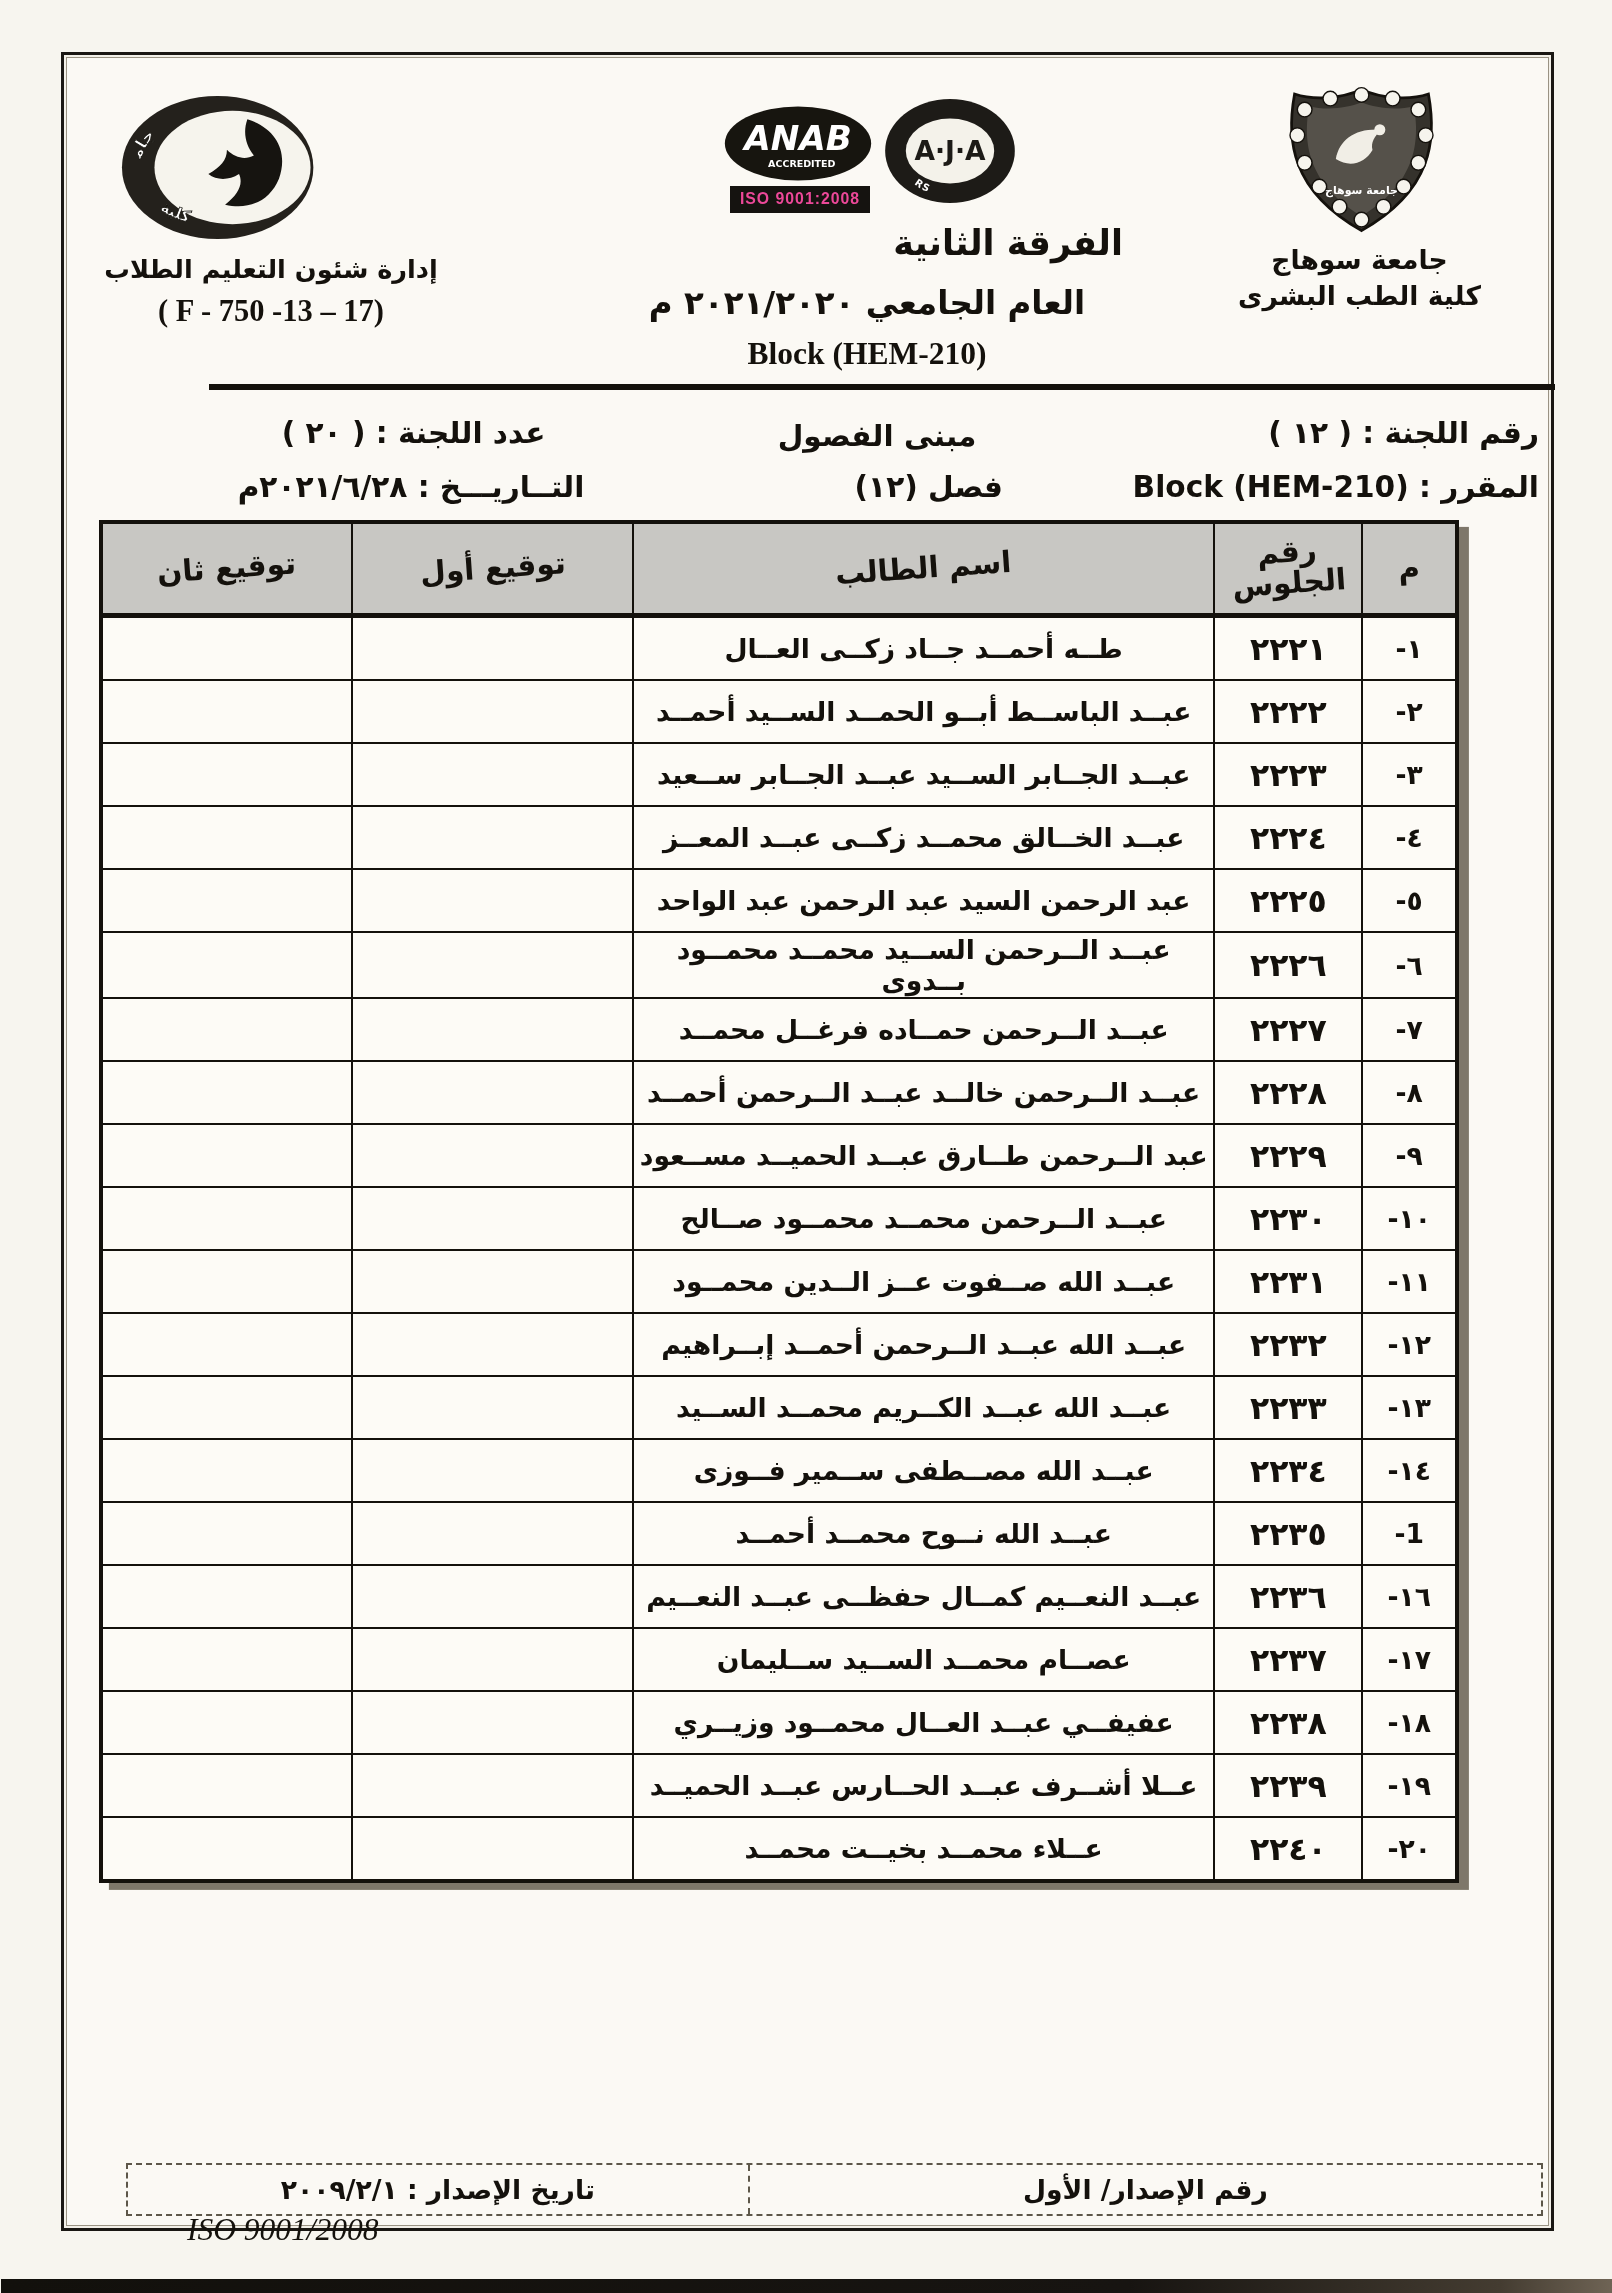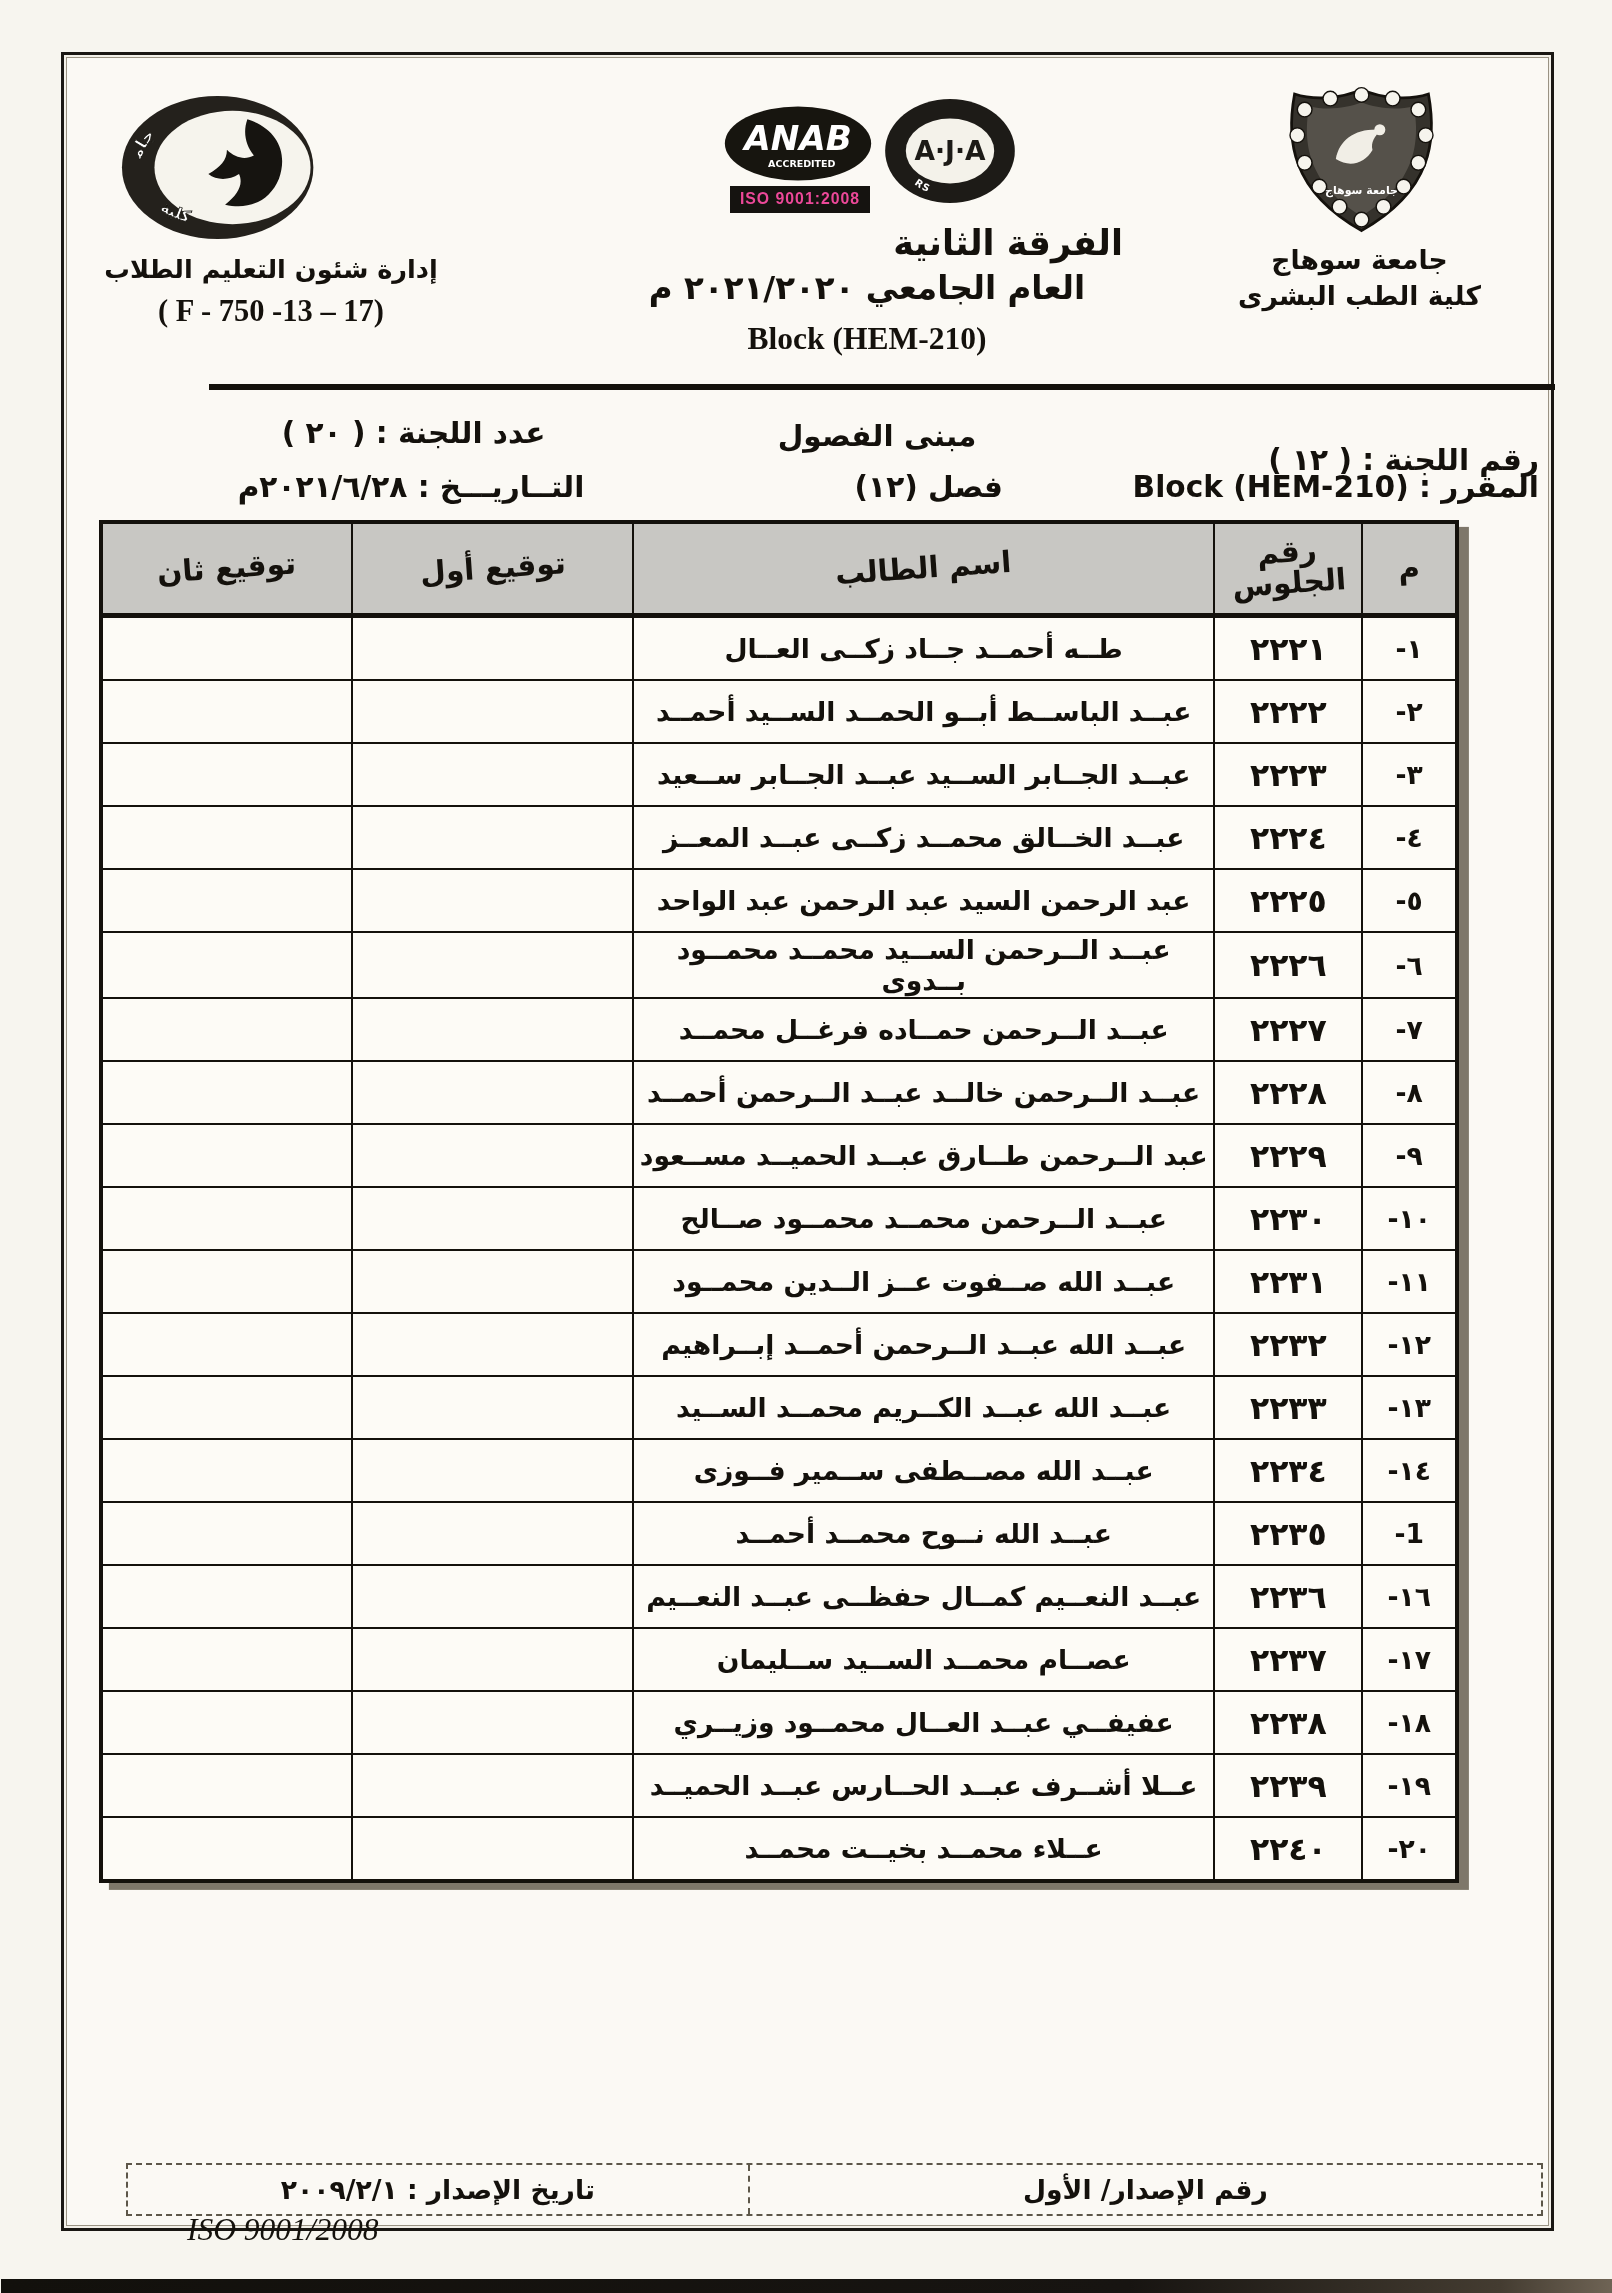--- a/index.html
+++ b/index.html
@@ -28,29 +28,29 @@
   .form-code{left:79px;top:294px;width:384px;text-align:center;font-weight:700;font-size:30.5px;
              font-family:"Liberation Serif", serif;direction:ltr;}
   .anab-logo{left:722px;top:104px;width:152px;height:79px;}
   .iso-badge{left:730px;top:186px;width:140px;height:26.6px;background:#151310;color:#ec4899;
              display:flex;align-items:center;justify-content:center;
              font-weight:700;font-size:15.8px;letter-spacing:1px;direction:ltr;
              font-family:"Liberation Sans", sans-serif;}
   .aja-logo{left:880px;top:95px;width:140px;height:112px;}
   .titles{left:611px;top:223px;width:512px;text-align:center;}
   .title1{font-weight:700;font-size:35px;line-height:1.15;text-align:right;}
-  .title2{font-weight:700;font-size:32.5px;margin-top:6px;}
+  .title2{font-weight:700;font-size:32.5px;margin-top:21px;}
   .title3{font-weight:700;font-size:31.5px;margin-top:14px;direction:ltr;
           font-family:"Liberation Serif", serif;}
   .shield-logo{left:1279px;top:79px;width:165px;height:162px;}
   .uni-text{left:1207px;top:242px;width:305px;text-align:center;font-weight:700;font-size:26.6px;line-height:1.35;}
   .head-rule{left:209px;top:384px;width:1346px;height:5.9px;background:#14110c;}
   
   .info{font-weight:700;font-size:29.6px;white-space:nowrap;direction:rtl;}
-  .i-committee{right:74px;top:416px;margin-top:27px;}
+  .i-committee{right:74px;top:416px;}
   .i-course{right:74px;top:470px;}
   .i-building{left:751px;top:419px;width:252px;text-align:center;}
   .i-room{left:751px;top:470px;width:252px;}
   .i-count{left:246px;top:416px;width:335px;text-align:center;}
   .i-date{left:219px;top:470px;width:384px;text-align:center;}
   
   table.roster{
     left:99px;top:520px;width:1360px;position:absolute;
     border-collapse:collapse;direction:rtl;background:#fdfbf6;
     border:4.9px solid #14110c;

